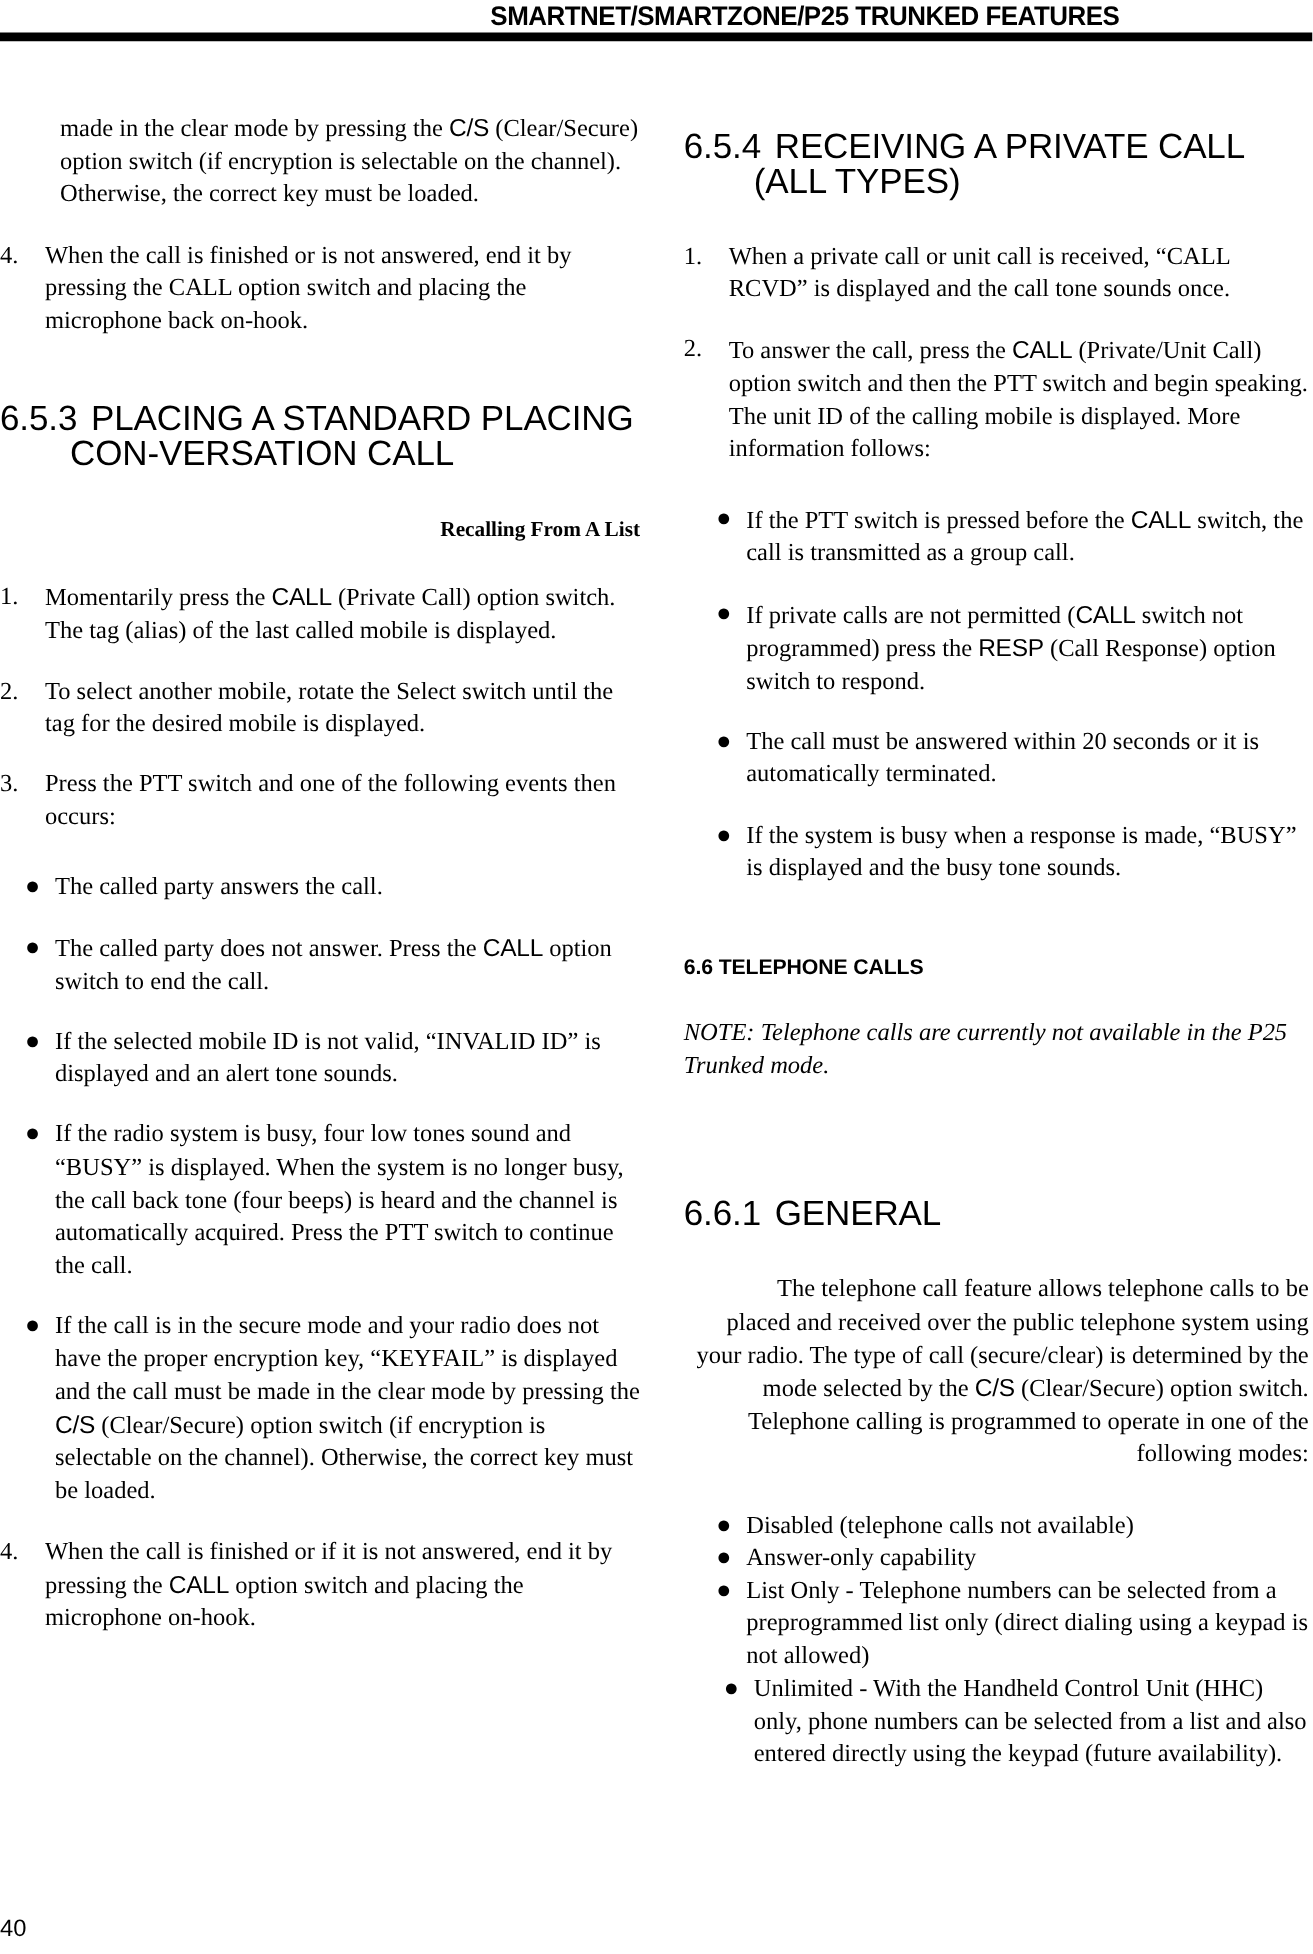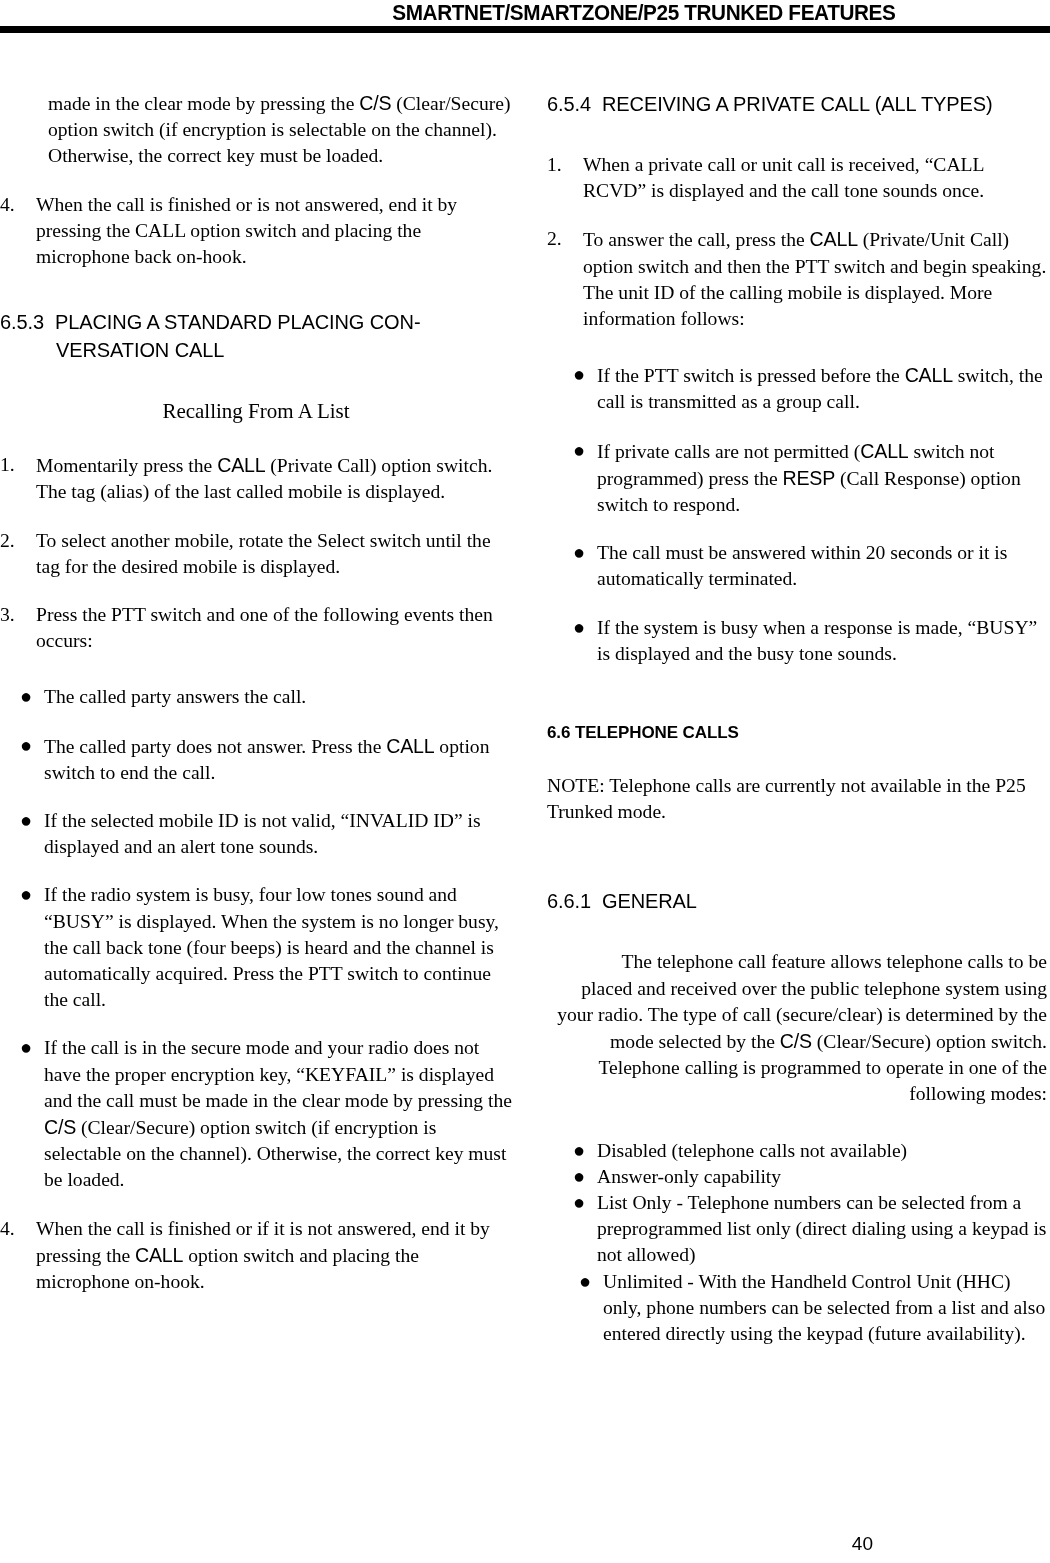--- a/index.html
+++ b/index.html
@@ -113,51 +113,52 @@
   .col-right .bullet-item > .dot { left: 26px; }
 
   
   .bullet-item.tight { margin-bottom: 0; }
   .bullet-item.tight-shift { padding-left: 56px; }
   .bullet-item.tight-shift > .dot { left: 32px; }
 
   
   .h-sub {
     font-family: "Liberation Sans", "DejaVu Sans", sans-serif;
-    font-size: 20px;
+    font-size: 28px;
     line-height: 28px;
     font-weight: normal;
-    margin: 0 0 26px 0;
+    margin: 13px 0 26px 0;
     padding-left: 56px;
     text-indent: -56px;
     letter-spacing: -0.1px;
   }
   .h-sub .h-num { margin-right: 11px; }
 
   .h-main {
     font-family: "Liberation Sans", "DejaVu Sans", sans-serif;
     font-size: 17px;
     line-height: 28px;
     font-weight: bold;
     margin: 0 0 26px 0;
     letter-spacing: -0.1px;
   }
 
   .h-center {
-    font-size: 21px;
+    font-size: 17px;
     line-height: 26px;
-    font-weight: normal;
-    text-align: center;
+    font-weight: bold;
+    text-align: right;
     margin: 0 0 28px 0;
   }
 
   .note {
     font-size: 19.6px;
     line-height: 26.2px;
-    margin: 0 0 22px 0;
+    font-style: italic;
+    margin: 0 0 38px 0;
   }
 
   
   .ctl {
     font-family: "Liberation Sans", "DejaVu Sans", sans-serif;
     font-size: 19.6px;
     letter-spacing: -0.2px;
   }
 
   
@@ -165,25 +166,24 @@
   .sp-16 { height: 16px; }
   .sp-30 { height: 30px; }
   .sp-40 { height: 40px; }
 
   
   .page-number {
     position: absolute;
     left: 0;
     top: 1533px;
     width: 832px;
-    text-align: right;
+    text-align: left;
     font-family: "Liberation Sans", "DejaVu Sans", sans-serif;
     font-size: 19px;
     line-height: 22px;
-    padding-left: 41px;
   }
 </style>
 </head>
 <body>
 
 <div class="page-header">
   <div class="header-title">SMARTNET/SMARTZONE/P25 TRUNKED FEATURES</div>
   <div class="header-rule"></div>
 </div>
 

